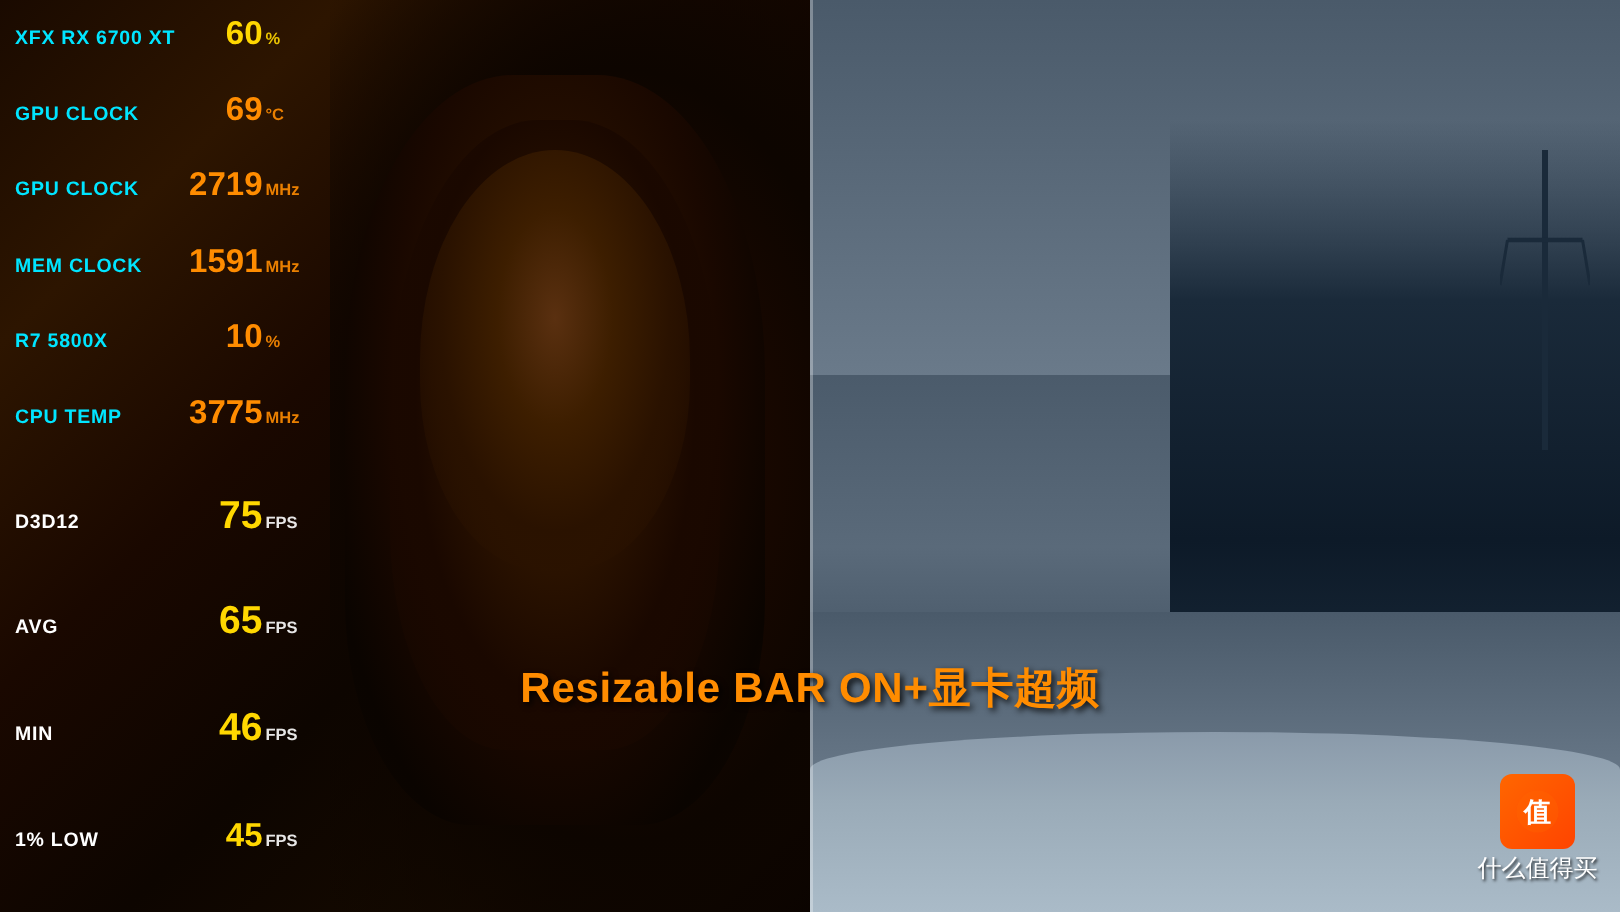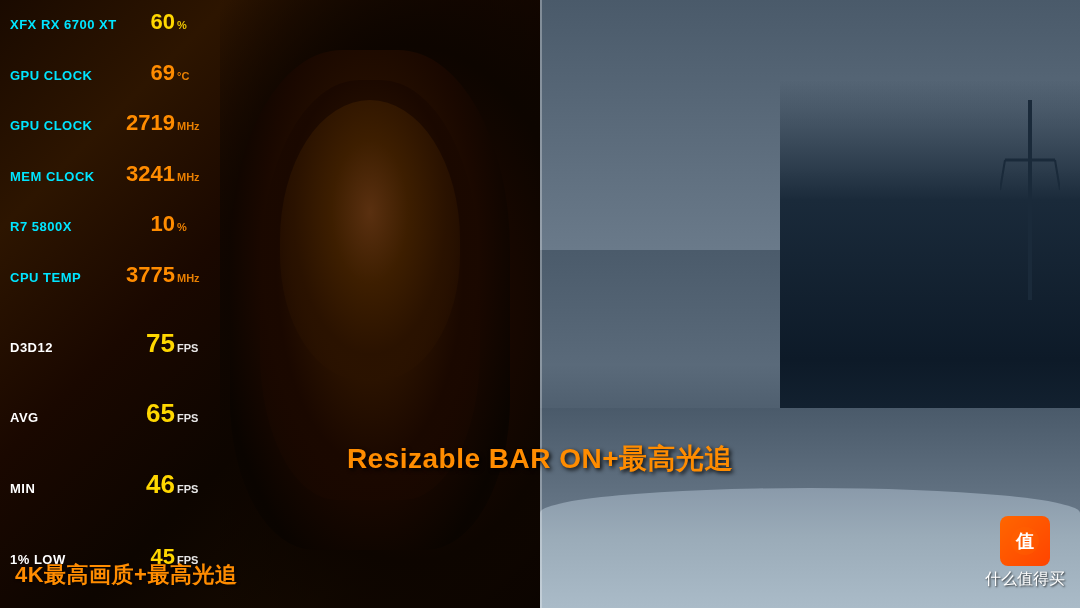--- a/index.html
+++ b/index.html
@@ -268,21 +268,21 @@
       </div>
 
       <div class="hud-row">
         <span class="hud-label color-cyan">GPU CLOCK</span>
         <span class="hud-value color-orange">2719</span>
         <span class="hud-unit color-orange">MHz</span>
       </div>
 
       <div class="hud-row">
         <span class="hud-label color-cyan">MEM CLOCK</span>
-        <span class="hud-value color-orange">3241</span>
+        <span class="hud-value color-orange">1591</span>
         <span class="hud-unit color-orange">MHz</span>
       </div>
 
 
       <div class="hud-row">
         <span class="hud-label color-cyan">R7 5800X</span>
         <span class="hud-value color-orange">10</span>
         <span class="hud-unit color-orange">%</span>
       </div>
 
@@ -328,23 +328,22 @@
       <line x1="30" y1="0" x2="30" y2="200" stroke="#1a2a3a" stroke-width="4"></line>
       <line x1="5" y1="60" x2="55" y2="60" stroke="#1a2a3a" stroke-width="3"></line>
       <line x1="55" y1="60" x2="60" y2="90" stroke="#1a2a3a" stroke-width="2"></line>
       <line x1="5" y1="60" x2="0" y2="90" stroke="#1a2a3a" stroke-width="2"></line>
     </svg>
 
   </div>
 
   <div class="divider"></div>
 
-  <div class="center-title">Resizable BAR ON+最高光追</div>
-
-  <div class="bottom-left-text">4K最高画质+最高光追</div>
+  <div class="center-title">Resizable BAR ON+显卡超频</div>
+
 
   <div class="bottom-right-watermark">
     <div class="watermark-icon">
       <svg viewBox="0 0 32 32" xmlns="http://www.w3.org/2000/svg">
         <circle cx="16" cy="16" r="14" fill="#ff6600" opacity="0.3"></circle>
         <text x="16" y="22" text-anchor="middle" font-size="18" font-weight="bold" fill="white">值</text>
       </svg>
     </div>
     <span class="watermark-text">什么值得买</span>
   </div>

